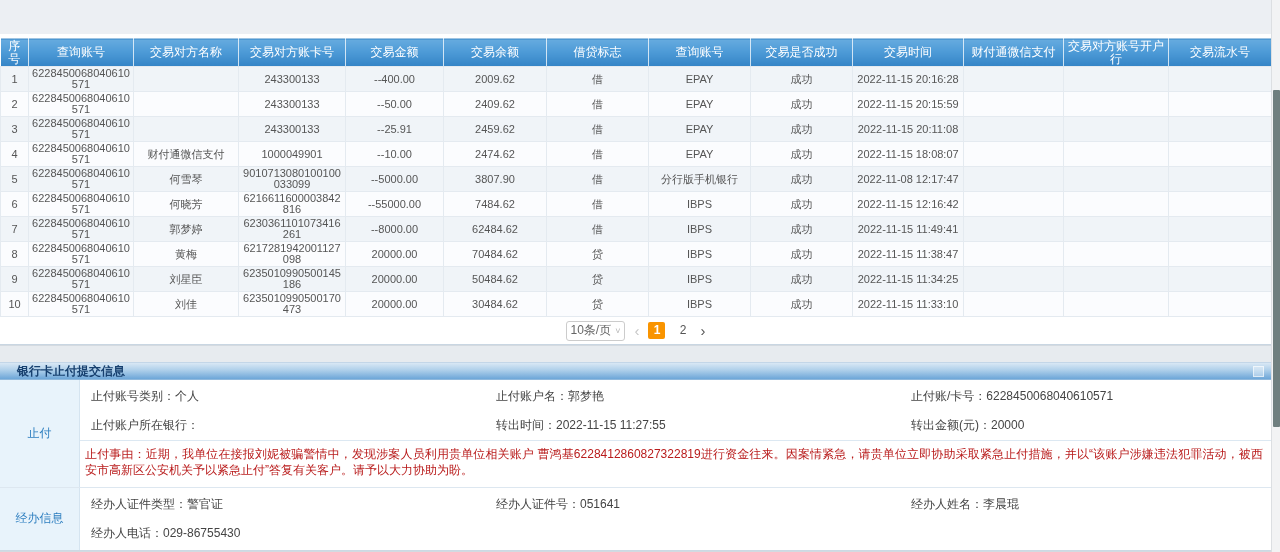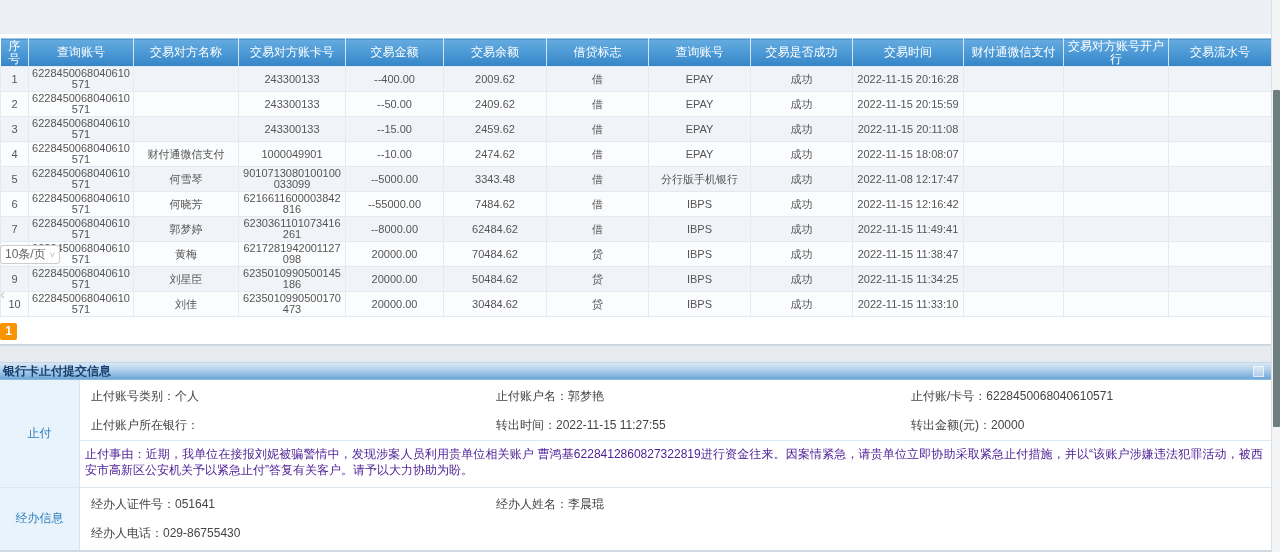--- a/index.html
+++ b/index.html
@@ -30,64 +30,64 @@
   .tx-table col:nth-child(1){width:28px}  .tx-table col:nth-child(2){width:105px}
   .tx-table col:nth-child(3){width:105px} .tx-table col:nth-child(4){width:107px}
   .tx-table col:nth-child(5){width:98px}  .tx-table col:nth-child(6){width:103px}
   .tx-table col:nth-child(7){width:102px} .tx-table col:nth-child(8){width:102px}
   .tx-table col:nth-child(9){width:102px} .tx-table col:nth-child(10){width:111px}
   .tx-table col:nth-child(11){width:100px}.tx-table col:nth-child(12){width:105px}
   .tx-table col:nth-child(13){width:103px}
 
   
   .pagination {
-    height:27px; display:flex; align-items:flex-start; justify-content:center;
-    gap:22px; background:#fff; font-size:12px; color:#666;flex-direction:column;
+    height:27px; display:flex; align-items:center; justify-content:center;
+    gap:9px; background:#fff; font-size:12px; color:#666;
   }
   .page-size {
     border:1px solid #ccc; border-radius:3px; background:#fff; height:20px;
     padding:0 4px; display:flex; align-items:center; gap:4px; cursor:pointer;
   }
   .page-size .chev { color:#b5b5b5; font-size:9px; }
   .pg-arrow { border:none; background:none; font-size:15px; color:#555; cursor:pointer; line-height:1; }
   .pg-arrow.disabled { color:#c7c7c7; }
   .pg-num {
     min-width:17px; height:17px; line-height:17px; text-align:center;
     font-size:12px; color:#555; background:none; border:none; cursor:pointer;
   }
   .pg-num.active { background:#f99400; color:#fff; border-radius:2px; font-weight:bold; }
 
   
   .gap { height:17px; background:#e7ebef; border-top:1px solid #d4dae0; }
   .section-bar {
     height:18px; position:relative;
     background:linear-gradient(180deg,#d9e8f5 0%,#aecfea 45%,#6da6d8 100%);
     border-top:1px solid #c3d6e8; border-bottom:1px solid #8fb8dc;
-    color:#17406f; font-size:12px; font-weight:bold; line-height:17px; padding-left:3px;
+    color:#17406f; font-size:12px; font-weight:bold; line-height:17px; padding-left:17px;
   }
   .collapse-box {
     position:absolute; right:7px; top:3px; width:11px; height:11px;
     background:rgba(255,255,255,.35); border:1px solid rgba(255,255,255,.6); cursor:pointer;
   }
 
   
   .info-box { background:#fff; border-bottom:1px solid #cdd9e4; font-size:12px; }
   .info-row { display:flex; border-bottom:1px solid #dde7f0; }
   .info-row:last-child { border-bottom:none; }
   .row-label {
     width:80px; flex:0 0 80px; background:#e8f3fb; color:#2e7fc0;
     display:flex; align-items:center; justify-content:center; font-size:12px;
     border-right:1px solid #d5e4f0;
   }
   .row-content { flex:1; padding:2px 0; }
   .field-line { display:grid; grid-template-columns:405px 415px auto; padding:6px 0 6px 11px; }
   .field { color:#444; }
   .reason {
     border-top:1px solid #dce8f2; padding:5px 8px 6px 5px;
-    line-height:1.35; color:#4c1d95; text-align:justify;
+    line-height:1.35; color:#b91c1c; text-align:justify;
   }
 
   
   .mc-wrap { background:#fff; padding-top:7px; }
 
   
   .scrollbar {
     position:absolute; top:0; right:0; width:9px; height:552px;
     background:#f2f3f4; border-left:1px solid #dcdfe2;
   }
@@ -164,21 +164,21 @@
             <td>2022-11-15 20:15:59</td>
             <td></td>
             <td></td>
             <td></td>
           </tr>
           <tr>
             <td>3</td>
             <td>6228450068040610571</td>
             <td></td>
             <td>243300133</td>
-            <td>--15.00</td>
+            <td>--25.91</td>
             <td>2459.62</td>
             <td>借</td>
             <td>EPAY</td>
             <td>成功</td>
             <td>2022-11-15 20:11:08</td>
             <td></td>
             <td></td>
             <td></td>
           </tr>
           <tr>
@@ -195,21 +195,21 @@
             <td></td>
             <td></td>
             <td></td>
           </tr>
           <tr>
             <td>5</td>
             <td>6228450068040610571</td>
             <td>何雪琴</td>
             <td>9010713080100100033099</td>
             <td>--5000.00</td>
-            <td>3343.48</td>
+            <td>3807.90</td>
             <td>借</td>
             <td>分行版手机银行</td>
             <td>成功</td>
             <td>2022-11-08 12:17:47</td>
             <td></td>
             <td></td>
             <td></td>
           </tr>
           <tr>
             <td>6</td>
@@ -322,20 +322,21 @@
           <span class="field">转出时间：2022-11-15 11:27:55</span>
           <span class="field">转出金额(元)：20000</span>
         </div>
         <div class="reason">止付事由：近期，我单位在接报刘妮被骗警情中，发现涉案人员利用贵单位相关账户 曹鸿基6228412860827322819进行资金往来。因案情紧急，请贵单位立即协助采取紧急止付措施，并以“该账户涉嫌违法犯罪活动，被西安市高新区公安机关予以紧急止付”答复有关客户。请予以大力协助为盼。</div>
       </div>
     </div>
     <div class="info-row">
       <div class="row-label">经办信息</div>
       <div class="row-content">
         <div class="field-line">
+          <span class="field">经办人证件类型：警官证</span>
           <span class="field">经办人证件号：051641</span>
           <span class="field">经办人姓名：李晨琨</span>
         </div>
         <div class="field-line">
           <span class="field">经办人电话：029-86755430</span>
         </div>
       </div>
     </div>
   </div>
 

